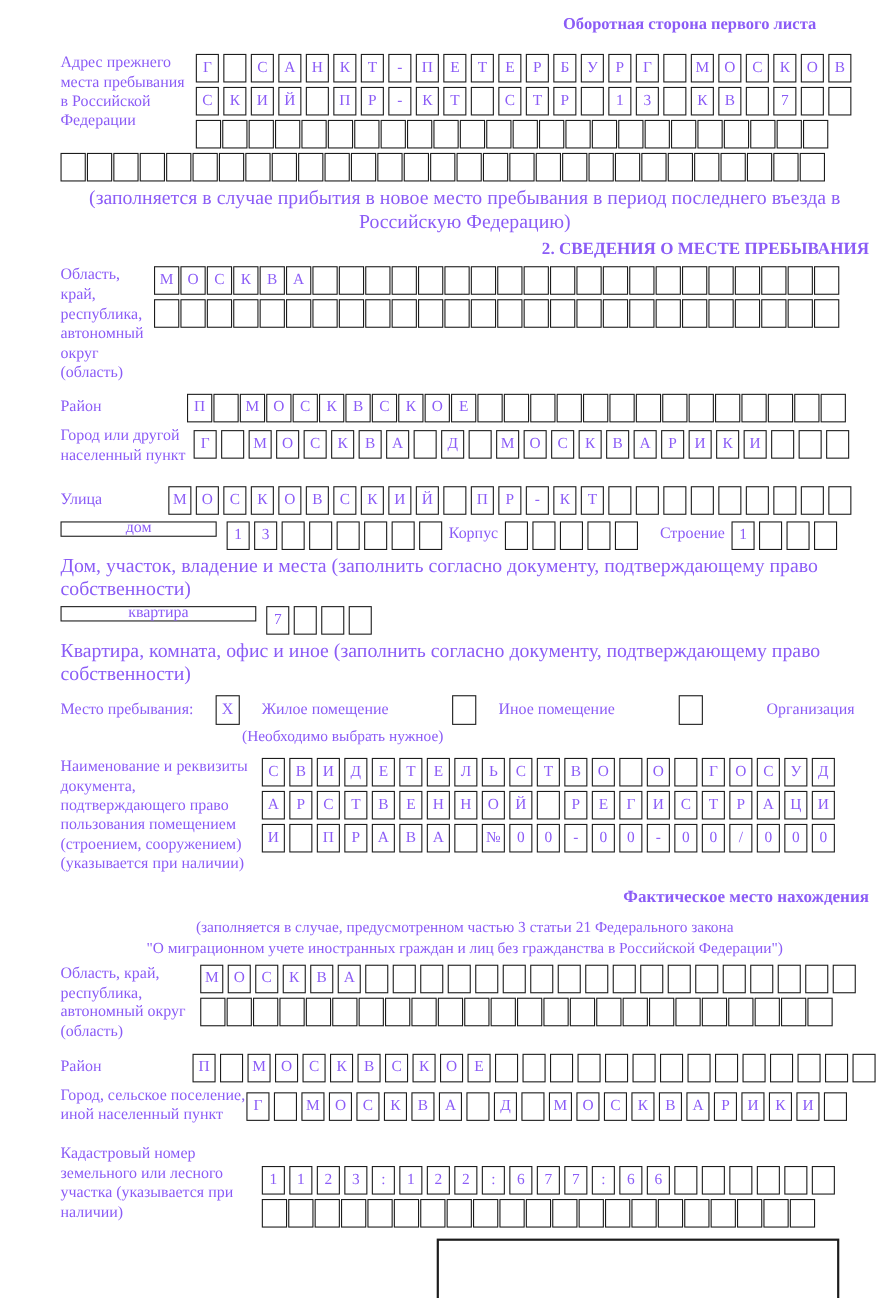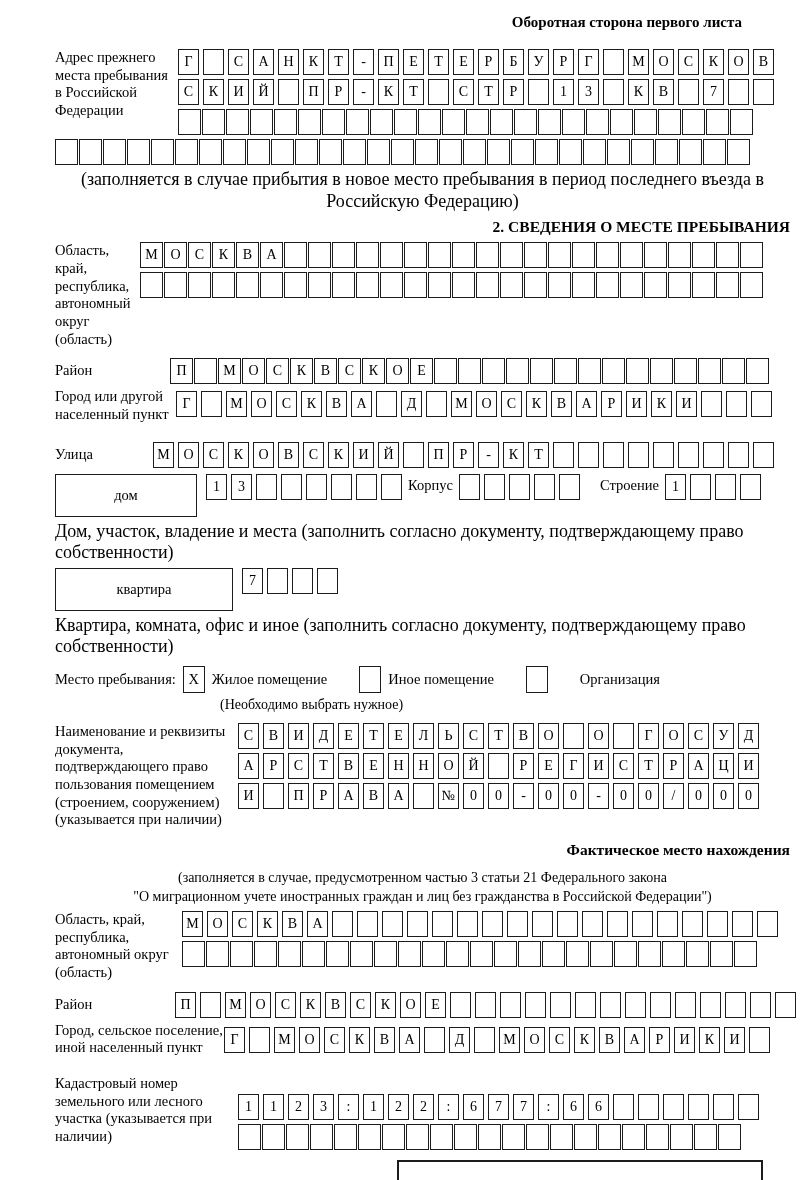--- a/index.html
+++ b/index.html
@@ -3,21 +3,21 @@
 <meta charset="utf-8">
 <style>
   html,body{margin:0;padding:0;background:#fff;}
   .page{
     position:relative;
     width:800px;height:1180px;
     box-sizing:border-box;
     padding:14px 10px 0 55px;
     overflow:hidden;
     font-family:"Liberation Serif","DejaVu Serif",serif;
-    color:#000000;
+    color:#8b5cf6;
     font-size:14.5px;
   }
   .header-note{
     text-align:right;
     padding-right:48px;
     font-weight:bold;
     font-size:15px;
     margin-bottom:18px;
   }
   .frow{display:flex;align-items:flex-start;}
@@ -28,30 +28,30 @@
   .boxrow.tight{gap:1px;}
   .cell{
     flex:none;width:21px;height:26px;
     border:1.6px solid #1c1c1c;
     box-sizing:border-box;
     display:flex;align-items:center;justify-content:center;
     font-size:14px;background:#fff;
   }
   .tight .cell{width:23px;}
   .widebox{
-    flex:none;height:43px;border:1.6px solid #1c1c1c;box-sizing:border-box;
+    flex:none;height:14px;border:1.6px solid #1c1c1c;box-sizing:border-box;
     display:flex;align-items:center;justify-content:center;font-size:14.5px;
   }
   .caption{font-size:18px;line-height:1.2;}
   .caption.center{text-align:center;margin-top:4px;}
   .sec-title{text-align:right;font-weight:bold;font-size:15.5px;}
   .mtop2{margin-top:18px;} .mtop4{margin-top:4px;} .mtop6{margin-top:6px;}
   .mtop8{margin-top:8px;} .mtop10{margin-top:10px;gap:20px;} .mtop12{margin-top:12px;}
   .center-note{text-align:center;font-size:14px;line-height:1.35;}
-  .stay-row{display:flex;align-items:center;gap:7px;margin-top:8px;}
+  .stay-row{display:flex;align-items:center;gap:20px;margin-top:8px;}
   .stay-row .cb{
     flex:none;width:22px;height:27px;border:1.6px solid #1c1c1c;box-sizing:border-box;
     display:flex;align-items:center;justify-content:center;font-size:14.5px;
   }
   .sp1{width:18px;flex:none;}
   .stamp-box{
     margin-left:342px;margin-top:10px;
     width:366px;height:172px;
     border:2px solid #1c1c1c;box-sizing:border-box;
   }

